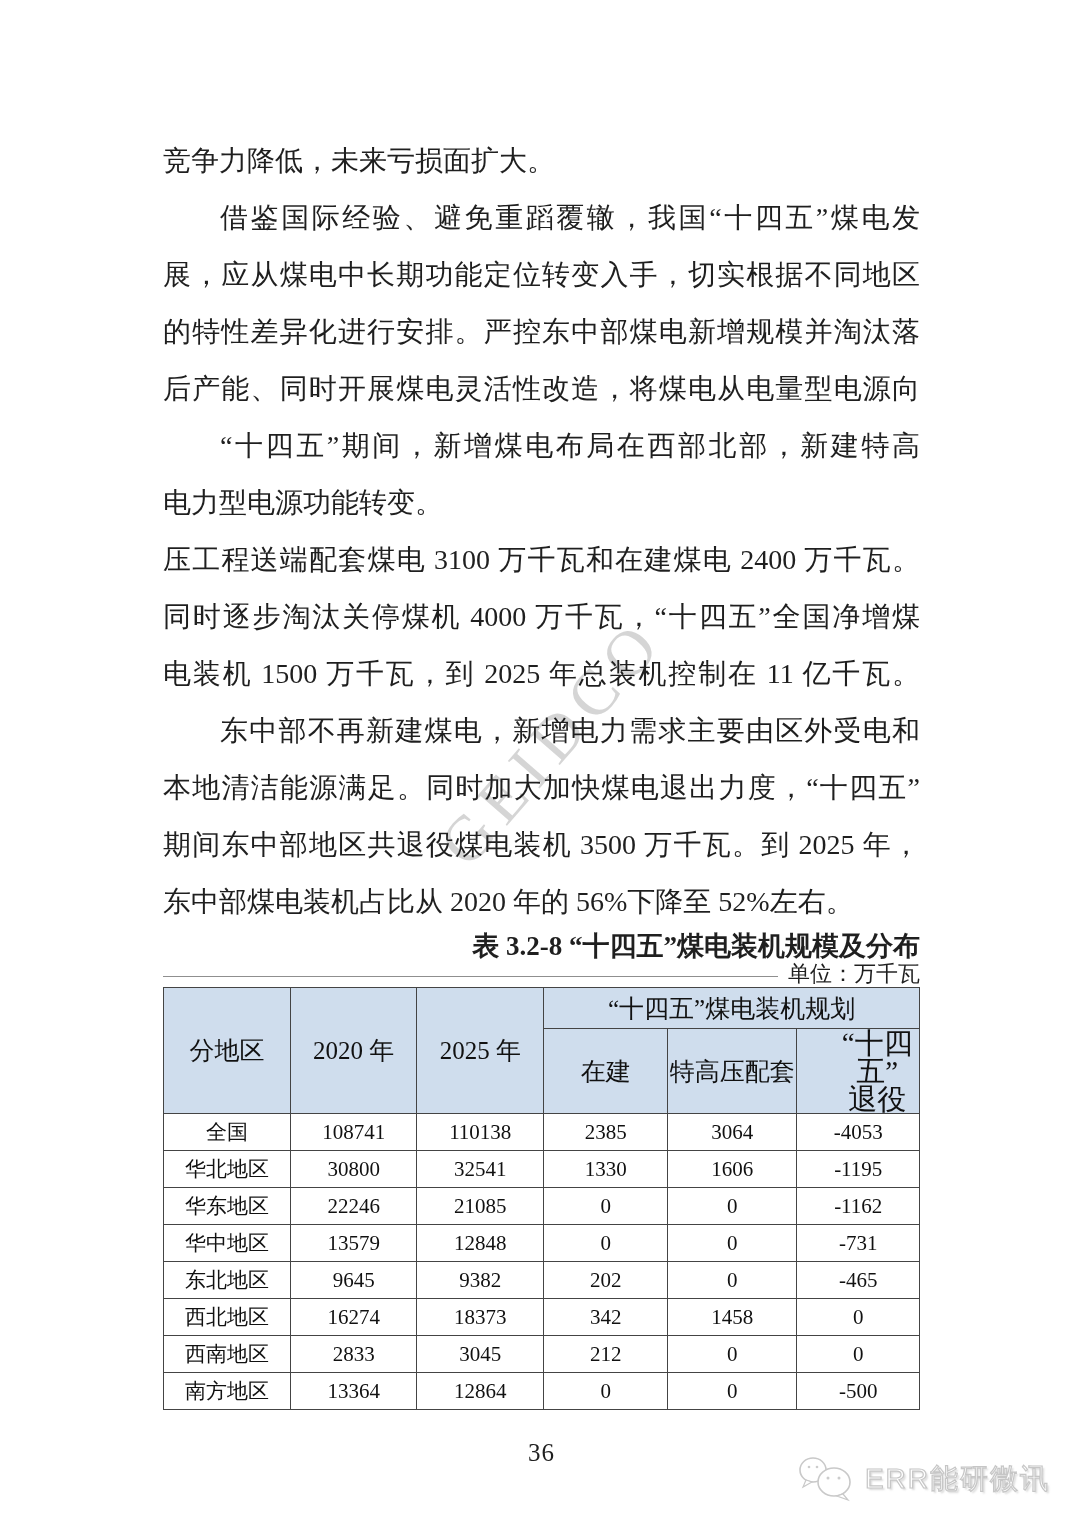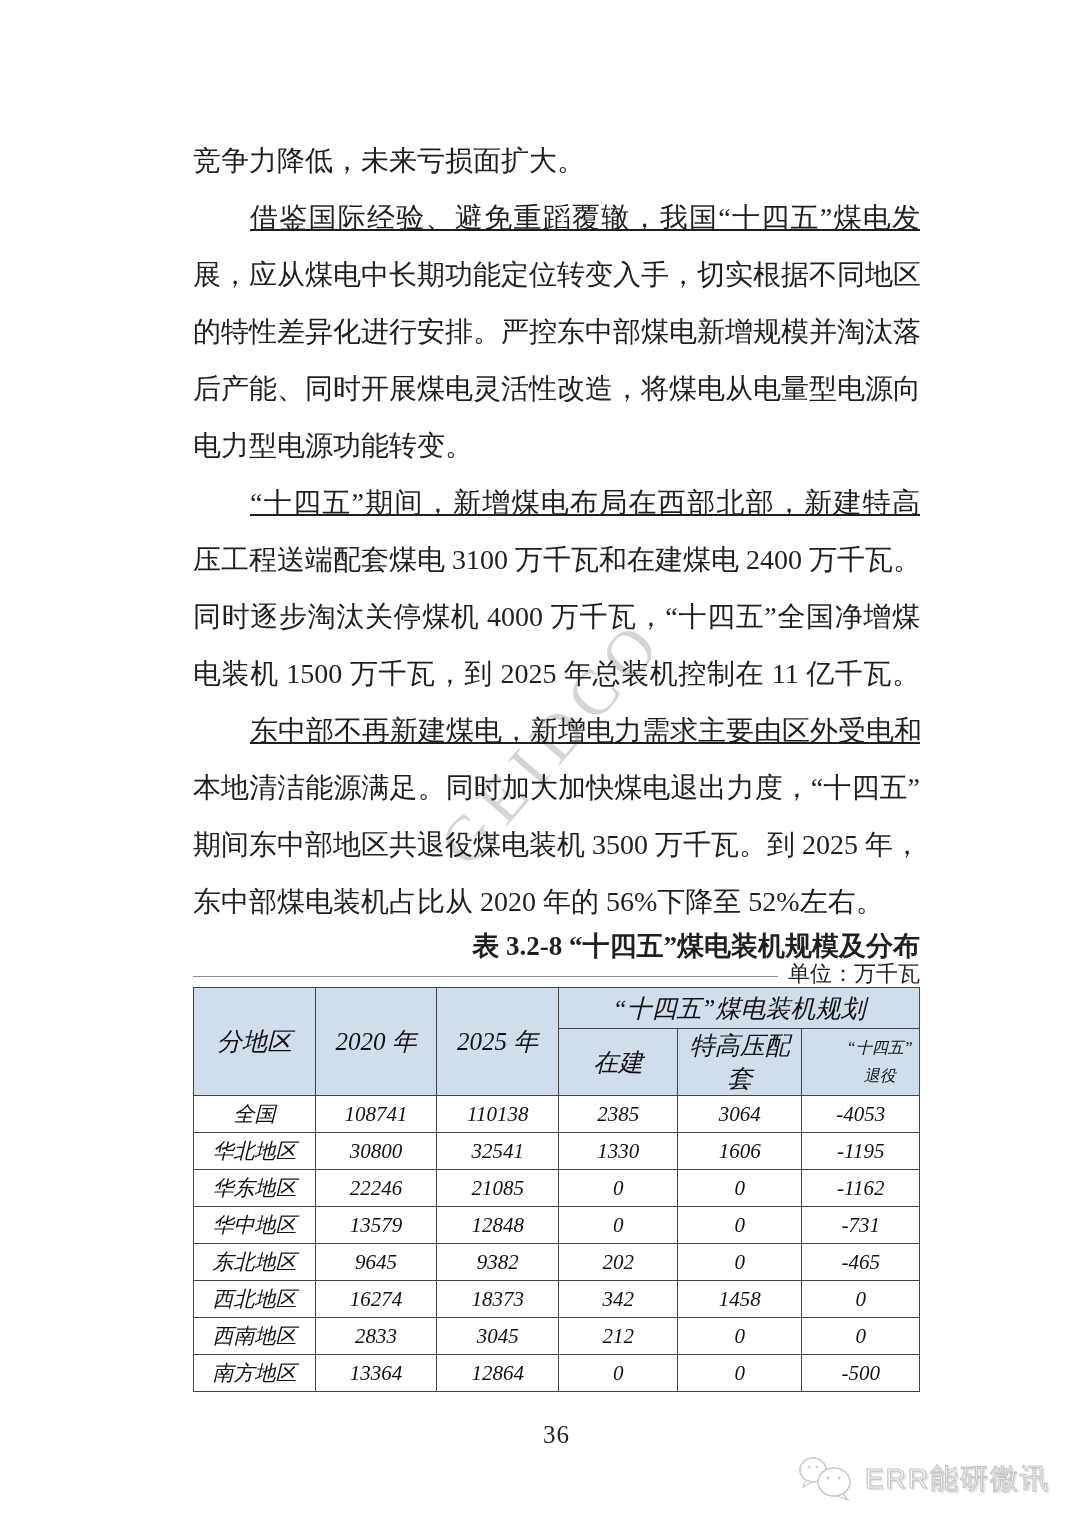--- a/index.html
+++ b/index.html
@@ -24,50 +24,49 @@
     position:absolute;left:552px;top:742px;
     transform:translate(-50%,-50%) rotate(-49deg);
     font-size:64px;letter-spacing:10px;
     color:var(--watermark-color);
     font-family:"Liberation Serif","DejaVu Serif",serif;
     z-index:0;white-space:nowrap;
   }
   .content{
     position:relative;z-index:1;
     padding:132px 160px 0 163px;
-    margin-left:30px;
   }
   .line{
     height:57px;line-height:57px;
     font-size:28px;
     text-align:justify;text-align-last:justify;
     overflow:hidden;white-space:nowrap;
   }
-  .line.indent{text-indent:57px;text-decoration:underline;}
+  .line.indent{text-indent:57px;}
   .line.plast{text-align-last:left;}
   .table-title{
     margin-top:1px;height:31px;line-height:31px;
     text-align:right;font-size:27px;font-weight:bold;
   }
   .unit-row{display:flex;align-items:flex-end;height:21px;margin-top:1px;}
   .unit-rule{flex:1;height:0;border-bottom:1.5px solid var(--rule-color);margin-bottom:7px;}
   .unit-label{font-size:22px;line-height:21px;padding-left:10px;white-space:nowrap;}
   table.data{
     width:100%;border-collapse:collapse;table-layout:fixed;margin-top:3px;
   }
   table.data th,table.data td{
     border:1px solid var(--table-border);
     text-align:center;vertical-align:middle;
     font-weight:normal;padding:0;
-    font-size:25px;color:#111;font-style:italic;
+    font-size:25px;color:#111;
   }
   table.data thead th{background:var(--header-bg);}
   tr.hrow1 th{height:41px;}
   tr.hrow2 th{height:58px;}
-  .retire-head div{line-height:28px;font-size:16px;padding-left:38px;}
+  .retire-head div{line-height:28px;font-size:29px;padding-left:38px;}
   table.data tbody tr{height:37px;}
   table.data tbody td{font-size:21px;}
   .page-number{
     margin-top:29px;text-align:center;
     font-size:25px;letter-spacing:1px;
   }
   .brand{
     position:absolute;right:30px;bottom:25px;
     display:flex;align-items:center;gap:9px;z-index:1;
   }
@@ -88,22 +87,22 @@
   <div class="watermark">GEIDCO</div>
 
   <div class="content">
 
     <div id="paragraphs">
         <div class="line plast">竞争力降低，未来亏损面扩大。</div>
         <div class="line indent">借鉴国际经验、避免重蹈覆辙，我国“十四五”煤电发</div>
         <div class="line">展，应从煤电中长期功能定位转变入手，切实根据不同地区</div>
         <div class="line">的特性差异化进行安排。严控东中部煤电新增规模并淘汰落</div>
         <div class="line">后产能、同时开展煤电灵活性改造，将煤电从电量型电源向</div>
+        <div class="line indent">“十四五”期间，新增煤电布局在西部北部，新建特高</div>
         <div class="line plast">电力型电源功能转变。</div>
-        <div class="line indent">“十四五”期间，新增煤电布局在西部北部，新建特高</div>
         <div class="line">压工程送端配套煤电 3100 万千瓦和在建煤电 2400 万千瓦。</div>
         <div class="line">同时逐步淘汰关停煤机 4000 万千瓦，“十四五”全国净增煤</div>
         <div class="line">电装机 1500 万千瓦，到 2025 年总装机控制在 11 亿千瓦。</div>
         <div class="line indent">东中部不再新建煤电，新增电力需求主要由区外受电和</div>
         <div class="line">本地清洁能源满足。同时加大加快煤电退出力度，“十四五”</div>
         <div class="line">期间东中部地区共退役煤电装机 3500 万千瓦。到 2025 年，</div>
         <div class="line plast">东中部煤电装机占比从 2020 年的 56%下降至 52%左右。</div>
       </div>
 
     <div class="table-title">表 3.2-8 “十四五”煤电装机规模及分布</div>

